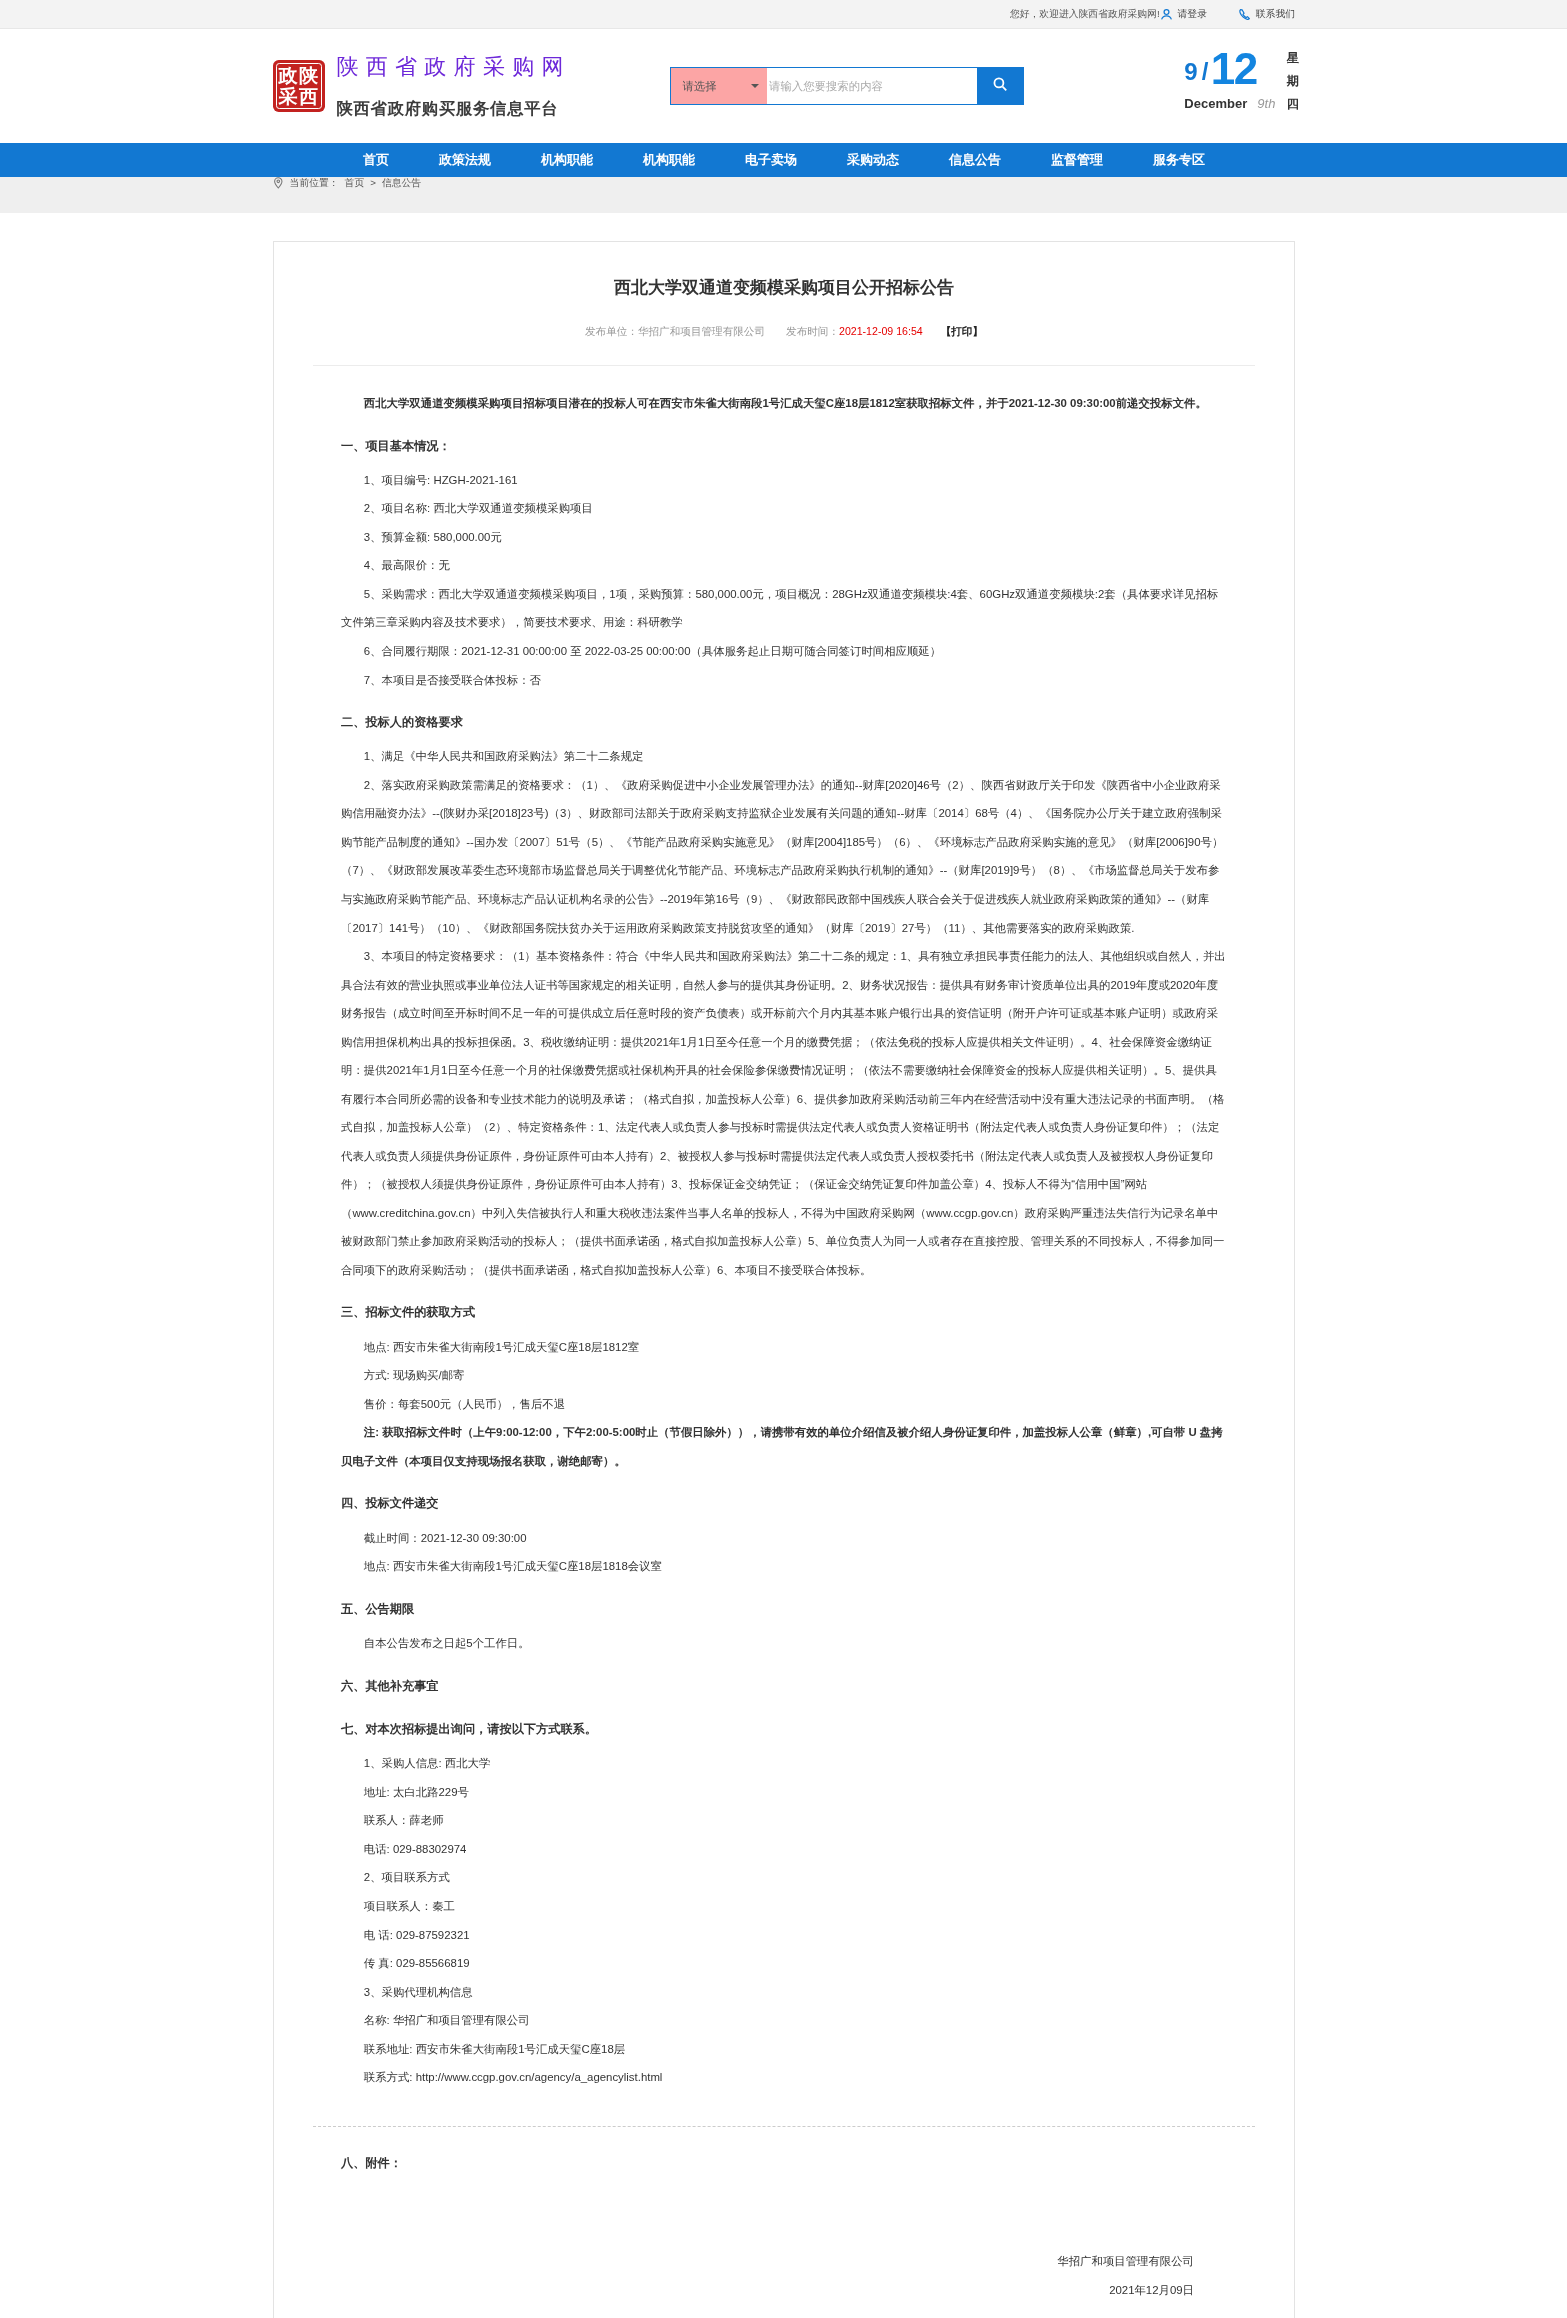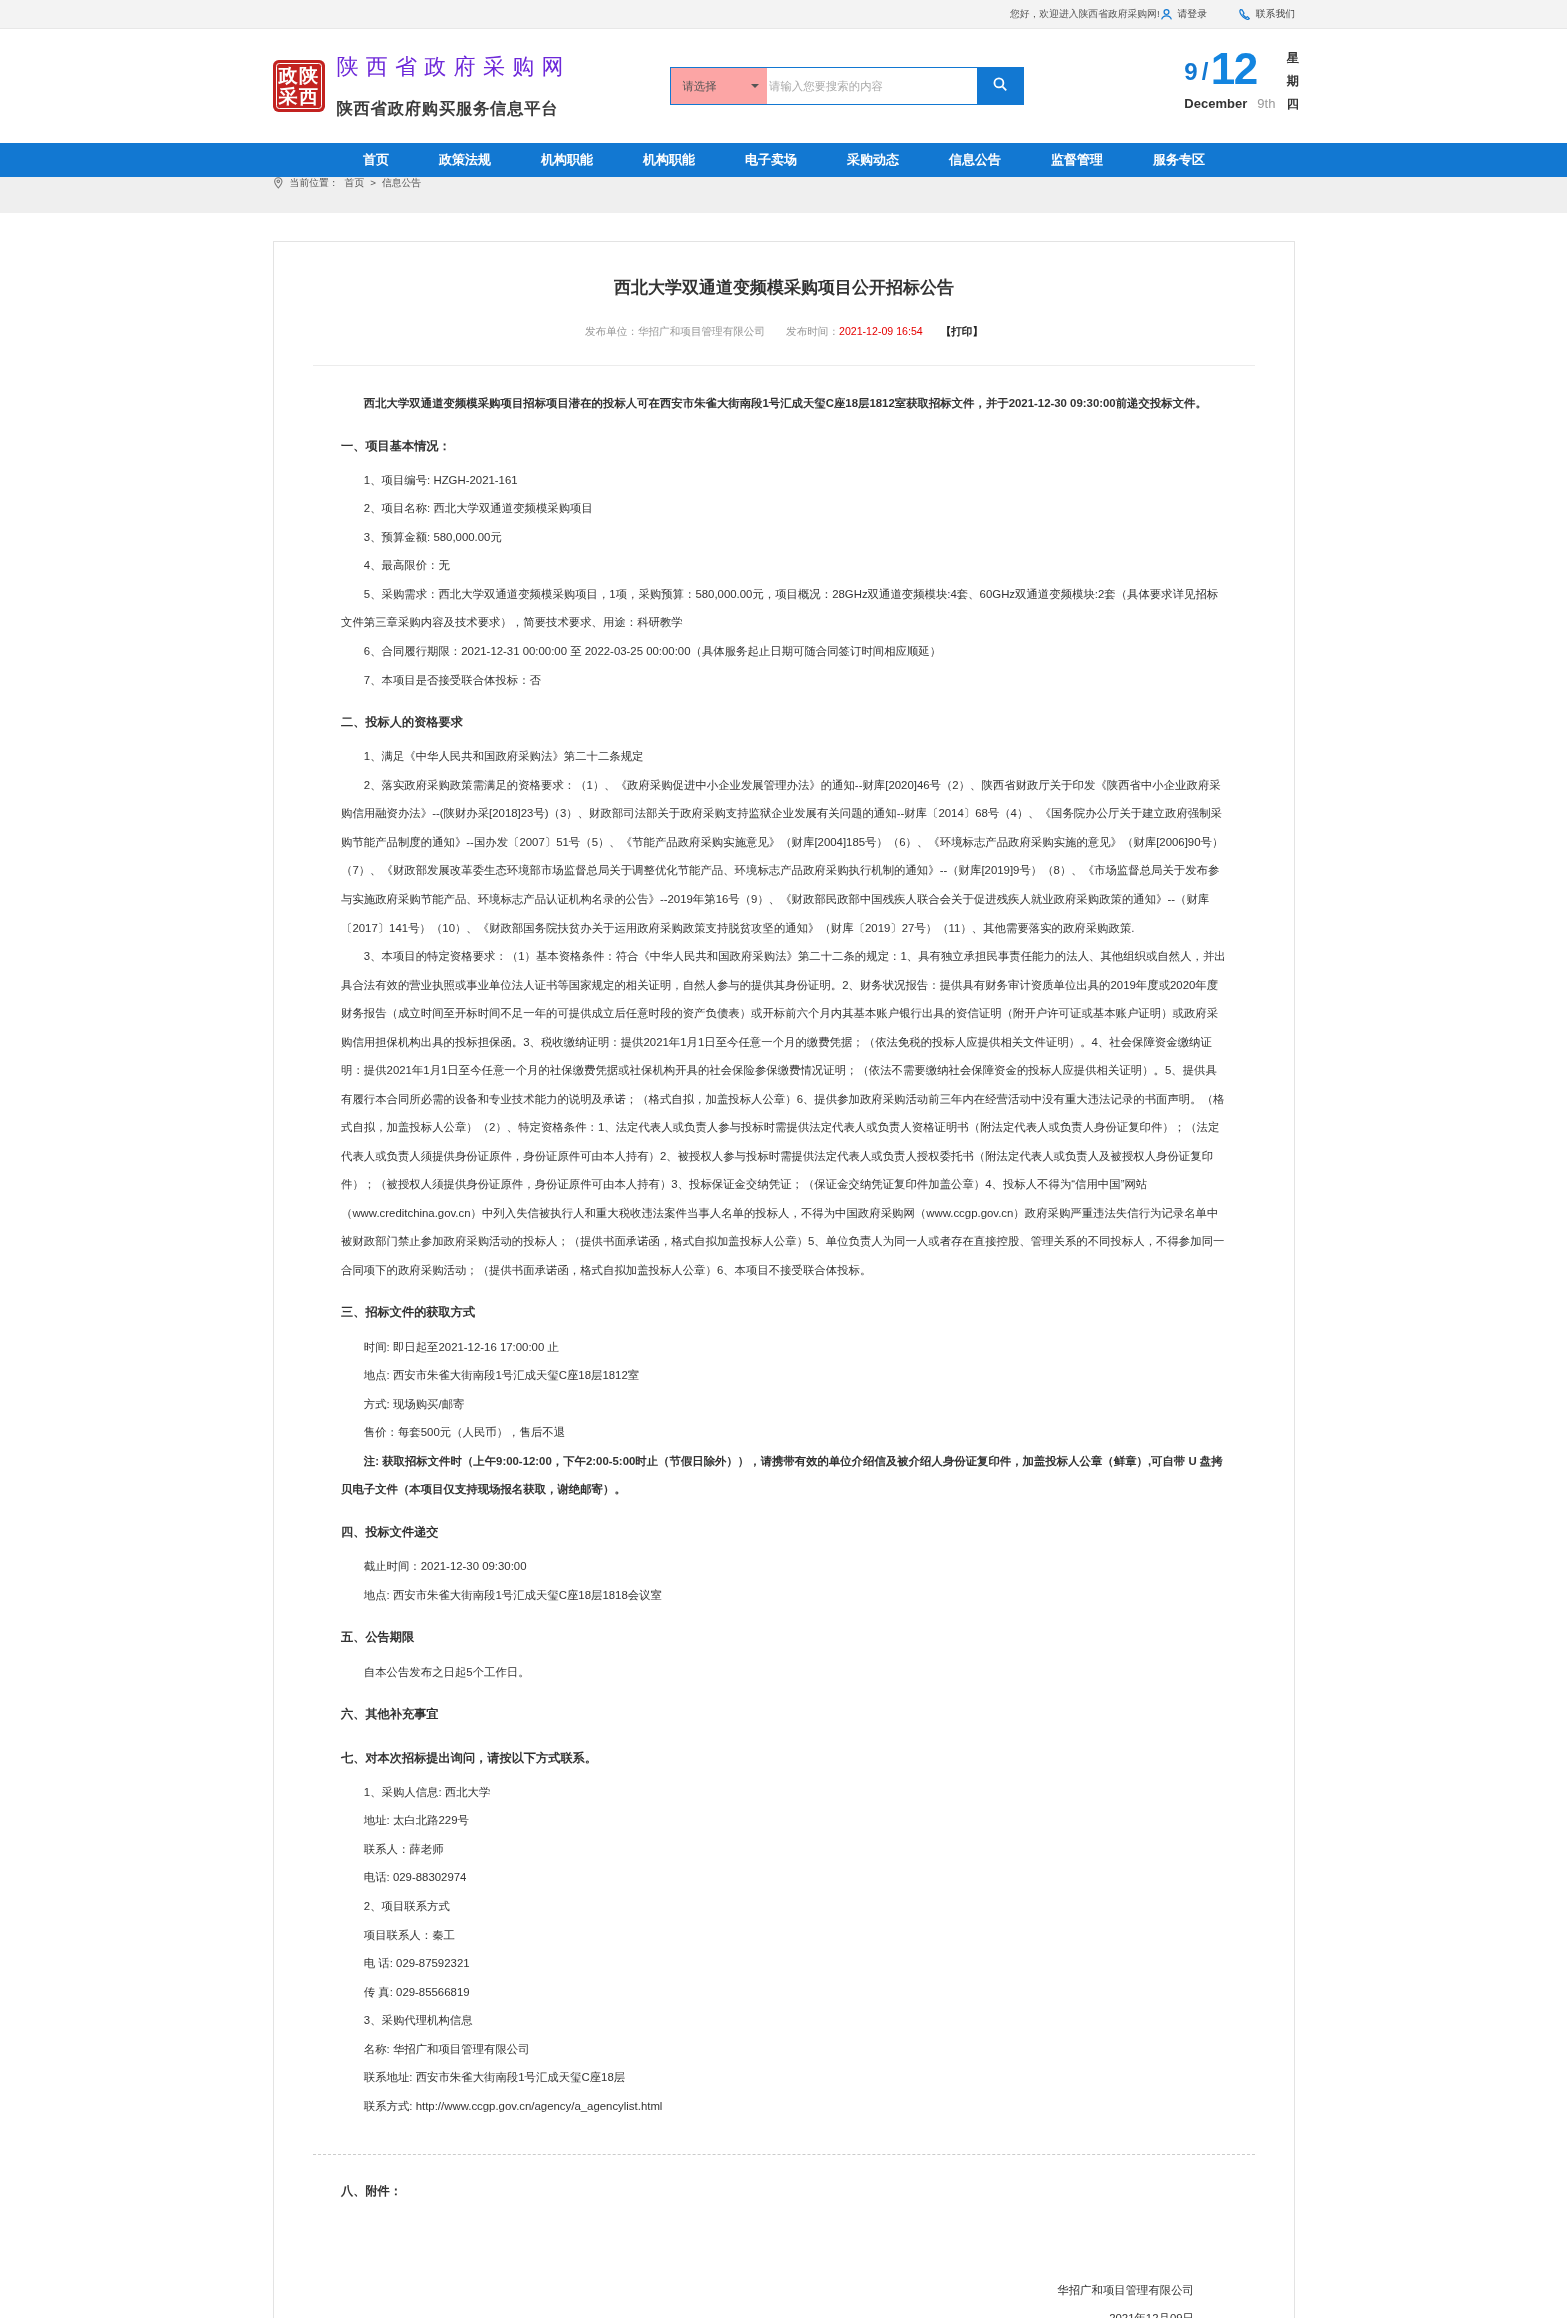--- a/index.html
+++ b/index.html
@@ -37,21 +37,21 @@
                 display:flex; align-items:center; justify-content:center; cursor:pointer; }
 
   .date-block { position:absolute; right:-6.5px; top:18px; display:flex; align-items:flex-start; }
   .date-left { text-align:left; }
   .date-nums { display:flex; align-items:flex-start; line-height:1; }
   .date-day { font-size:24px; font-weight:bold; color:#1278d2; margin-top:13px; }
   .date-slash { font-size:24px; font-weight:bold; color:#1278d2; margin:13px 2.4px 0 4.1px; }
   .date-month { font-size:44px; font-weight:bold; color:#1385e0; letter-spacing:-1.6px; }
   .date-words { margin-top:4.9px; font-size:13px; white-space:nowrap; }
   .date-monthname { font-weight:bold; color:#333; }
-  .date-ordinal { color:#999; margin-left:6.5px; }
+  .date-ordinal { color:#999; margin-left:6.5px;font-style:italic; }
   .weekday { width:14.7px; margin-left:11.4px; font-size:12.2px; font-weight:bold; color:#333;
              line-height:1.9; word-break:break-all; }
 
   
   .nav { background:#1278d2; height:34px; }
   .nav-inner { display:flex; justify-content:center; height:100%; }
   .nav-item { color:#fff; font-size:13px; font-weight:bold; line-height:34px; padding:0 25px;
               cursor:pointer; white-space:nowrap; }
 
   
@@ -196,21 +196,20 @@
         <div class="blk p">3、预算金额: 580,000.00元</div>
         <div class="blk p">4、最高限价：无</div>
         <div class="blk p">5、采购需求：西北大学双通道变频模采购项目，1项，采购预算：580,000.00元，项目概况：28GHz双通道变频模块:4套、60GHz双通道变频模块:2套（具体要求详见招标文件第三章采购内容及技术要求），简要技术要求、用途：科研教学</div>
         <div class="blk p">6、合同履行期限：2021-12-31 00:00:00 至 2022-03-25 00:00:00（具体服务起止日期可随合同签订时间相应顺延）</div>
         <div class="blk p">7、本项目是否接受联合体投标：否</div>
         <div class="blk h">二、投标人的资格要求</div>
         <div class="blk p">1、满足《中华人民共和国政府采购法》第二十二条规定</div>
         <div class="blk p">2、落实政府采购政策需满足的资格要求：（1）、《政府采购促进中小企业发展管理办法》的通知--财库[2020]46号（2）、陕西省财政厅关于印发《陕西省中小企业政府采购信用融资办法》--(陕财办采[2018]23号)（3）、财政部司法部关于政府采购支持监狱企业发展有关问题的通知--财库〔2014〕68号（4）、《国务院办公厅关于建立政府强制采购节能产品制度的通知》--国办发〔2007〕51号（5）、《节能产品政府采购实施意见》（财库[2004]185号）（6）、《环境标志产品政府采购实施的意见》（财库[2006]90号）（7）、《财政部发展改革委生态环境部市场监督总局关于调整优化节能产品、环境标志产品政府采购执行机制的通知》--（财库[2019]9号）（8）、《市场监督总局关于发布参与实施政府采购节能产品、环境标志产品认证机构名录的公告》--2019年第16号（9）、《财政部民政部中国残疾人联合会关于促进残疾人就业政府采购政策的通知》--（财库〔2017〕141号）（10）、《财政部国务院扶贫办关于运用政府采购政策支持脱贫攻坚的通知》（财库〔2019〕27号）（11）、其他需要落实的政府采购政策.</div>
         <div class="blk p">3、本项目的特定资格要求：（1）基本资格条件：符合《中华人民共和国政府采购法》第二十二条的规定：1、具有独立承担民事责任能力的法人、其他组织或自然人，并出具合法有效的营业执照或事业单位法人证书等国家规定的相关证明，自然人参与的提供其身份证明。2、财务状况报告：提供具有财务审计资质单位出具的2019年度或2020年度财务报告（成立时间至开标时间不足一年的可提供成立后任意时段的资产负债表）或开标前六个月内其基本账户银行出具的资信证明（附开户许可证或基本账户证明）或政府采购信用担保机构出具的投标担保函。3、税收缴纳证明：提供2021年1月1日至今任意一个月的缴费凭据；（依法免税的投标人应提供相关文件证明）。4、社会保障资金缴纳证明：提供2021年1月1日至今任意一个月的社保缴费凭据或社保机构开具的社会保险参保缴费情况证明；（依法不需要缴纳社会保障资金的投标人应提供相关证明）。5、提供具有履行本合同所必需的设备和专业技术能力的说明及承诺；（格式自拟，加盖投标人公章）6、提供参加政府采购活动前三年内在经营活动中没有重大违法记录的书面声明。（格式自拟，加盖投标人公章）（2）、特定资格条件：1、法定代表人或负责人参与投标时需提供法定代表人或负责人资格证明书（附法定代表人或负责人身份证复印件）；（法定代表人或负责人须提供身份证原件，身份证原件可由本人持有）2、被授权人参与投标时需提供法定代表人或负责人授权委托书（附法定代表人或负责人及被授权人身份证复印件）；（被授权人须提供身份证原件，身份证原件可由本人持有）3、投标保证金交纳凭证；（保证金交纳凭证复印件加盖公章）4、投标人不得为“信用中国”网站（www.creditchina.gov.cn）中列入失信被执行人和重大税收违法案件当事人名单的投标人，不得为中国政府采购网（www.ccgp.gov.cn）政府采购严重违法失信行为记录名单中被财政部门禁止参加政府采购活动的投标人；（提供书面承诺函，格式自拟加盖投标人公章）5、单位负责人为同一人或者存在直接控股、管理关系的不同投标人，不得参加同一合同项下的政府采购活动；（提供书面承诺函，格式自拟加盖投标人公章）6、本项目不接受联合体投标。</div>
         <div class="blk h">三、招标文件的获取方式</div>
-        <div class="blk p">时间: 即日起至2021-12-16 17:00:00 止</div>
         <div class="blk p">地点: 西安市朱雀大街南段1号汇成天玺C座18层1812室</div>
         <div class="blk p">方式: 现场购买/邮寄</div>
         <div class="blk p">售价：每套500元（人民币），售后不退</div>
         <div class="blk p bold">注: 获取招标文件时（上午9:00-12:00，下午2:00-5:00时止（节假日除外）），请携带有效的单位介绍信及被介绍人身份证复印件，加盖投标人公章（鲜章）,可自带 U 盘拷贝电子文件（本项目仅支持现场报名获取，谢绝邮寄）。</div>
         <div class="blk h">四、投标文件递交</div>
         <div class="blk p">截止时间：2021-12-30 09:30:00</div>
         <div class="blk p">地点: 西安市朱雀大街南段1号汇成天玺C座18层1818会议室</div>
         <div class="blk h">五、公告期限</div>
         <div class="blk p">自本公告发布之日起5个工作日。</div>
         <div class="blk h">六、其他补充事宜</div>

